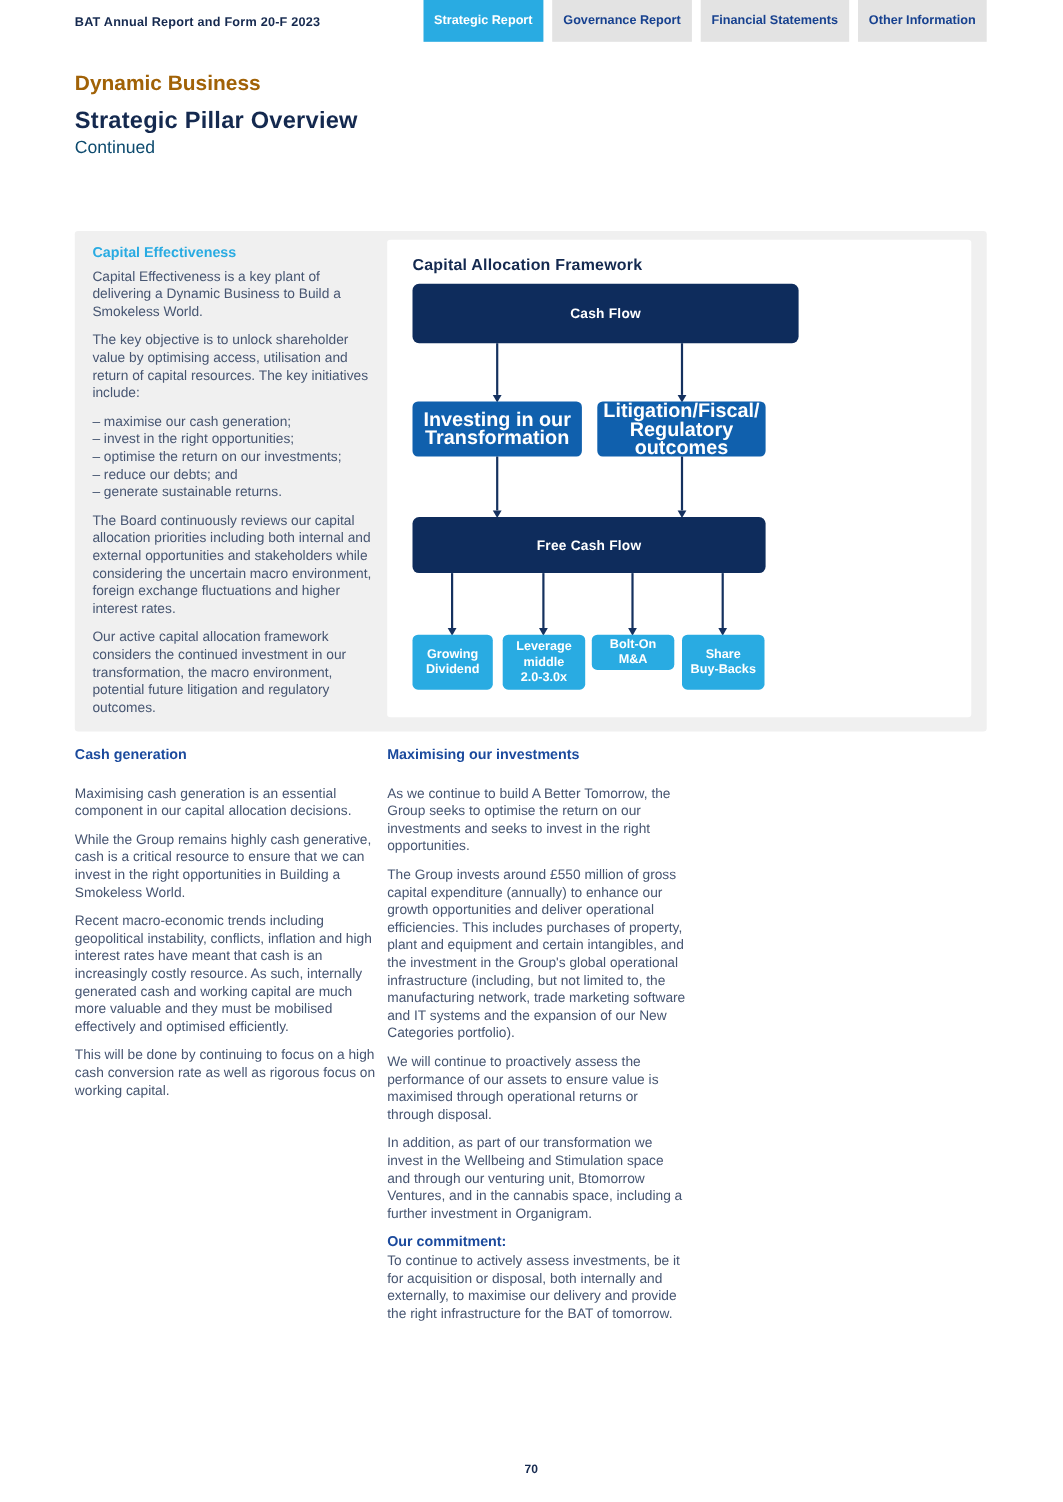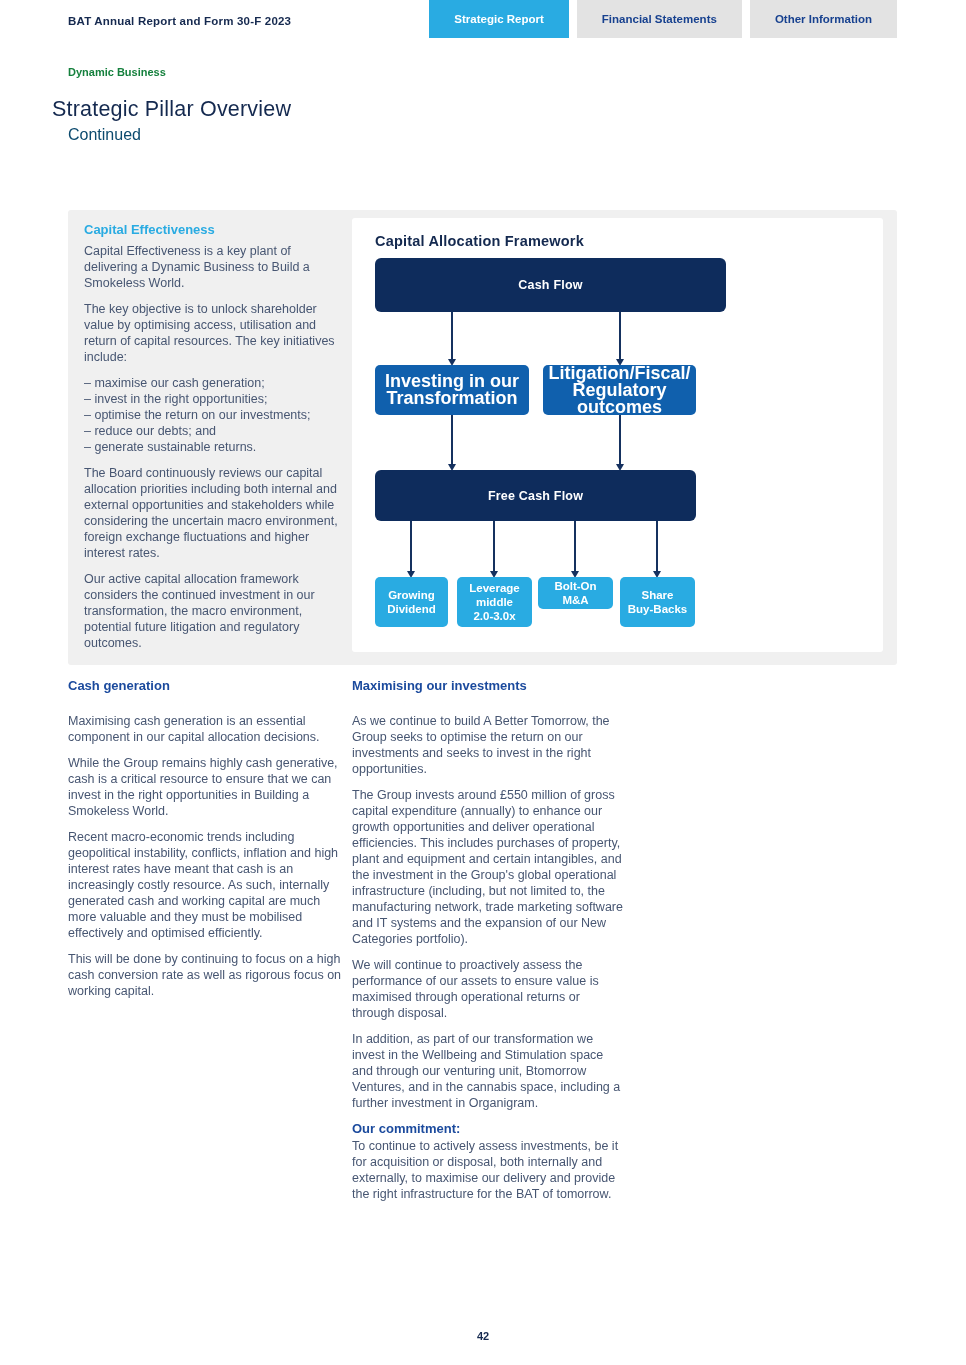--- a/index.html
+++ b/index.html
@@ -13,33 +13,33 @@
   
   .report-title {
     position:absolute; left:68px; top:15px;
     font-size:11.5px; font-weight:bold; color:#15294f; letter-spacing:.2px;
   }
   .tabs {
     position:absolute; top:0; right:69px; display:flex; gap:8px;
   }
   .tab {
     height:38px; display:flex; align-items:center; justify-content:center;
-    padding:0 25px; font-size:11.5px; font-weight:bold;
+    padding:0 10px; font-size:11.5px; font-weight:bold;
     background:#e3e3e3; color:#17418f; cursor:pointer; white-space:nowrap;
   }
   .tab.active { background:#29abe2; color:#ffffff; }
 
   
   .eyebrow {
     position:absolute; left:68px; top:66px;
-    font-size:11px; font-weight:bold; color:#15803d;
+    font-size:19px; font-weight:bold; color:#a16207;
   }
   .page-heading {
-    position:absolute; left:52px; top:97px;
-    font-size:21.5px; font-weight:normal; color:#14294f; letter-spacing:.2px;
+    position:absolute; left:68px; top:97px;
+    font-size:21.5px; font-weight:bold; color:#14294f; letter-spacing:.2px;
   }
   .page-subheading {
     position:absolute; left:68px; top:126px;
     font-size:16px; font-weight:normal; color:#0c4a6e;
   }
 
   
   .feature-panel {
     position:absolute; left:68px; top:210px; width:829px; height:455px;
     background:#f0f0f0; border-radius:3px;
@@ -107,23 +107,24 @@
   .page-number {
     position:absolute; left:0; right:0; top:1330px; text-align:center;
     font-size:11px; font-weight:bold; color:#15294f;
   }
 </style>
 </head>
 <body>
 
 <div class="page">
 
-  <div class="report-title">BAT Annual Report and Form 30-F 2023</div>
+  <div class="report-title">BAT Annual Report and Form 20-F 2023</div>
   <div class="tabs">
     <div class="tab active">Strategic Report</div>
+    <div class="tab">Governance Report</div>
     <div class="tab">Financial Statements</div>
     <div class="tab">Other Information</div>
   </div>
 
   <div class="eyebrow">Dynamic Business</div>
   <div class="page-heading">Strategic Pillar Overview</div>
   <div class="page-subheading">Continued</div>
 
   <div class="feature-panel">
 
@@ -188,15 +189,15 @@
   <div class="col-right">
     <div class="sub-heading">Maximising our investments</div>
     <p class="body-p">As we continue to build A Better Tomorrow, the Group seeks to optimise the return on our investments and seeks to invest in the right opportunities.</p>
     <p class="body-p">The Group invests around £550 million of gross capital expenditure (annually) to enhance our growth opportunities and deliver operational efficiencies. This includes purchases of property, plant and equipment and certain intangibles, and the investment in the Group's global operational infrastructure (including, but not limited to, the manufacturing network, trade marketing software and IT systems and the expansion of our New Categories portfolio).</p>
     <p class="body-p">We will continue to proactively assess the performance of our assets to ensure value is maximised through operational returns or through disposal.</p>
     <p class="body-p">In addition, as part of our transformation we invest in the Wellbeing and Stimulation space and through our venturing unit, Btomorrow Ventures, and in the cannabis space, including a further investment in Organigram.</p>
     <div class="commit-heading">Our commitment:</div>
     <p class="body-p">To continue to actively assess investments, be it for acquisition or disposal, both internally and externally, to maximise our delivery and provide the right infrastructure for the BAT of tomorrow.</p>
   </div>
 
-  <div class="page-number">42</div>
+  <div class="page-number">70</div>
 
 </div>
 
 </body></html>

